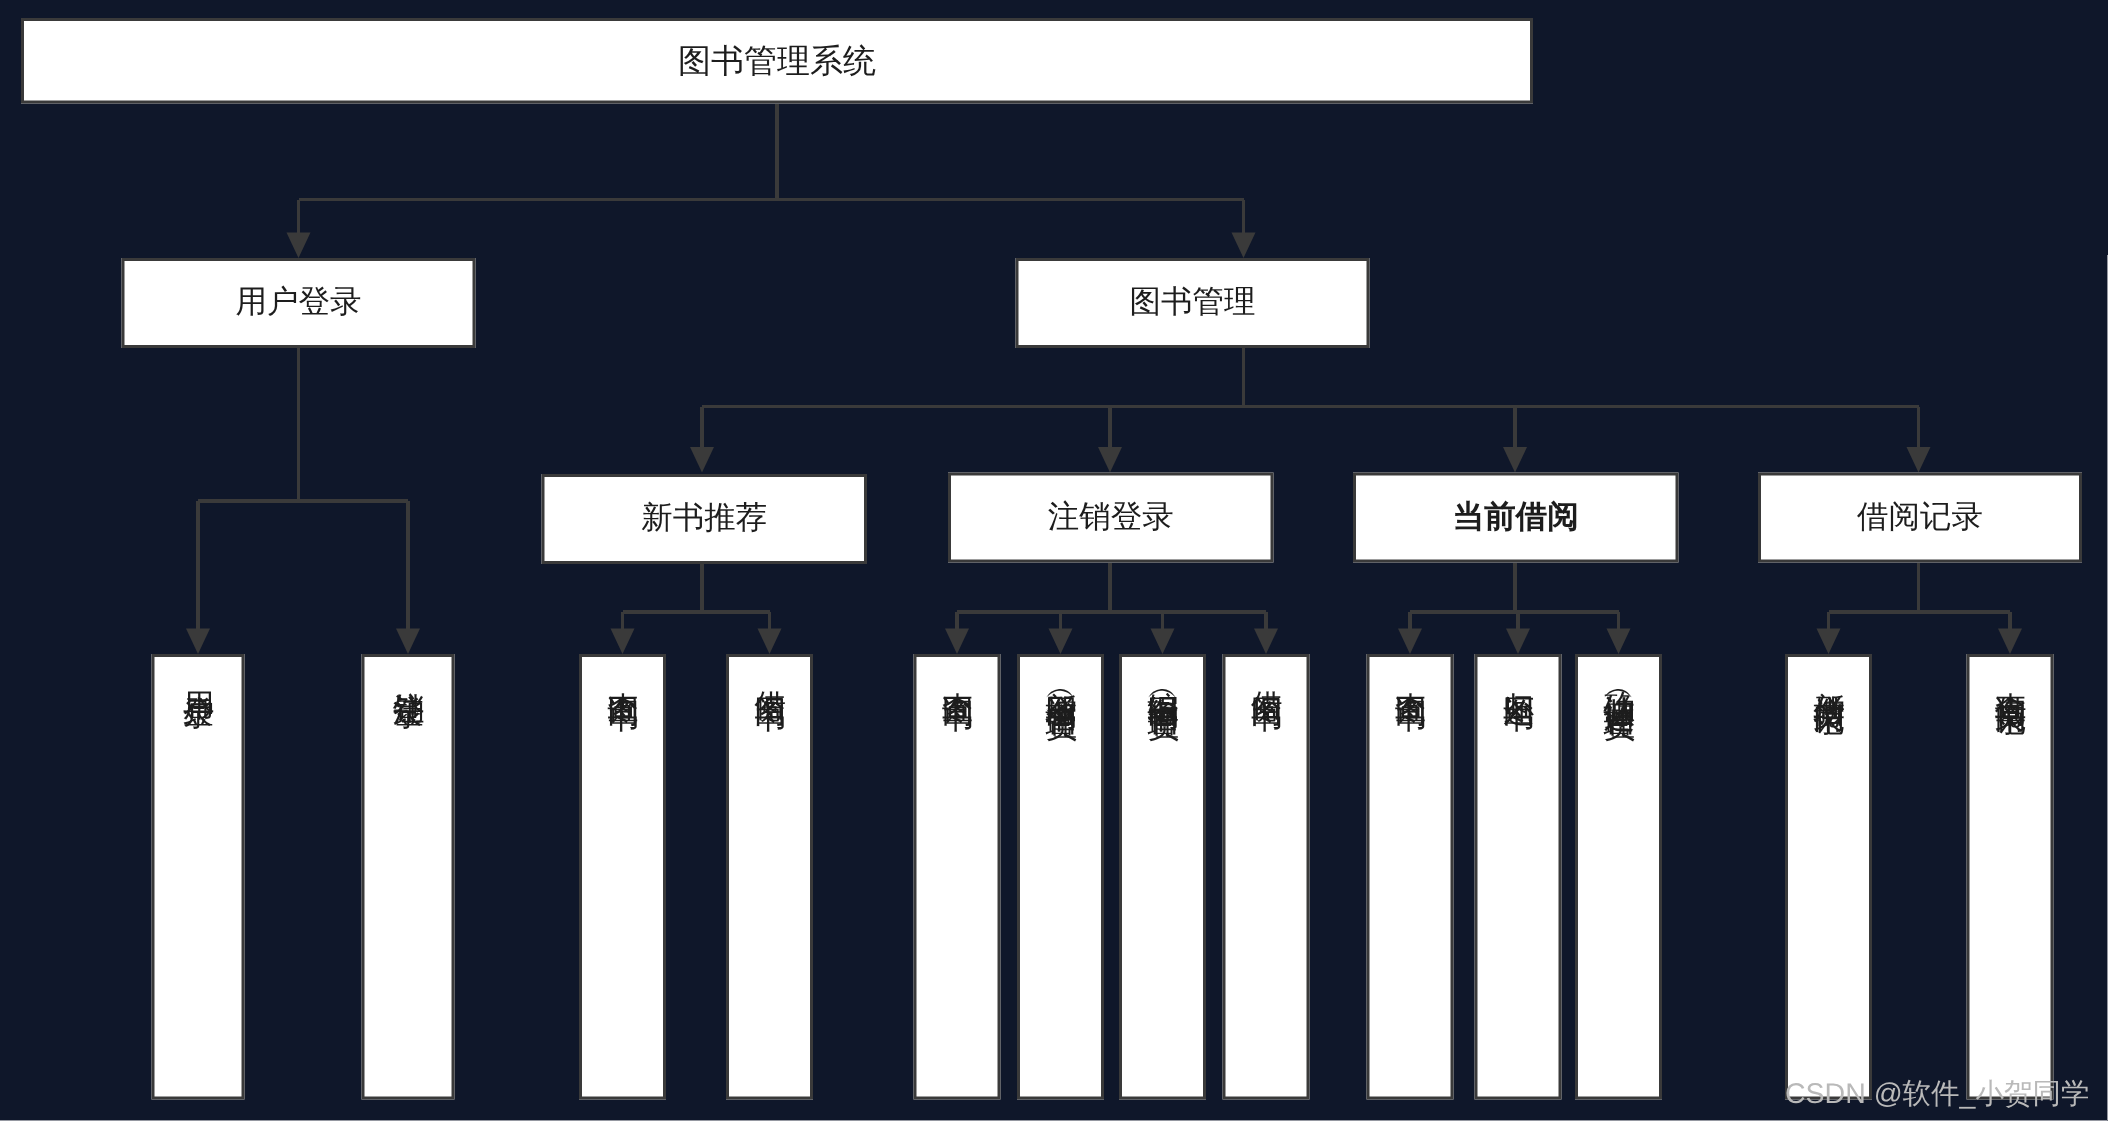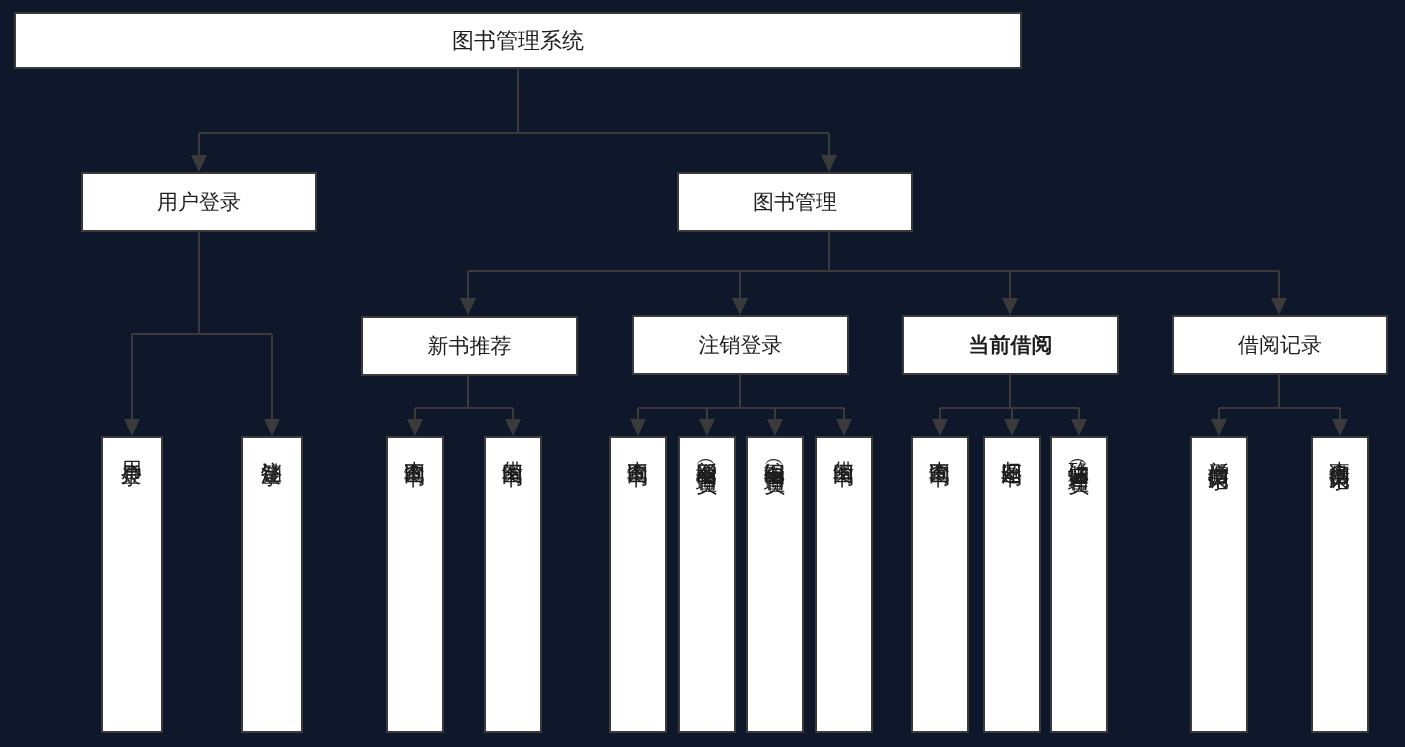--- a/index.html
+++ b/index.html
@@ -192,14 +192,15 @@
         <span class="node-label">借阅记录</span>
       </div>
       <div class="node-box node-leaf" style="left: 1190px; top: 436px; width: 58px; height: 297px;">
         <span class="node-label">新增借阅记录</span>
       </div>
       <div class="node-box node-leaf" style="left: 1311px; top: 436px; width: 58px; height: 297px;">
         <span class="node-label">查询借阅记录</span>
       </div>
     </div>
 
+  <div class="watermark" style="left: 1190px; top: 716px;">CSDN @软件_小贺同学</div>
 
 </div>
 
 </body></html>

